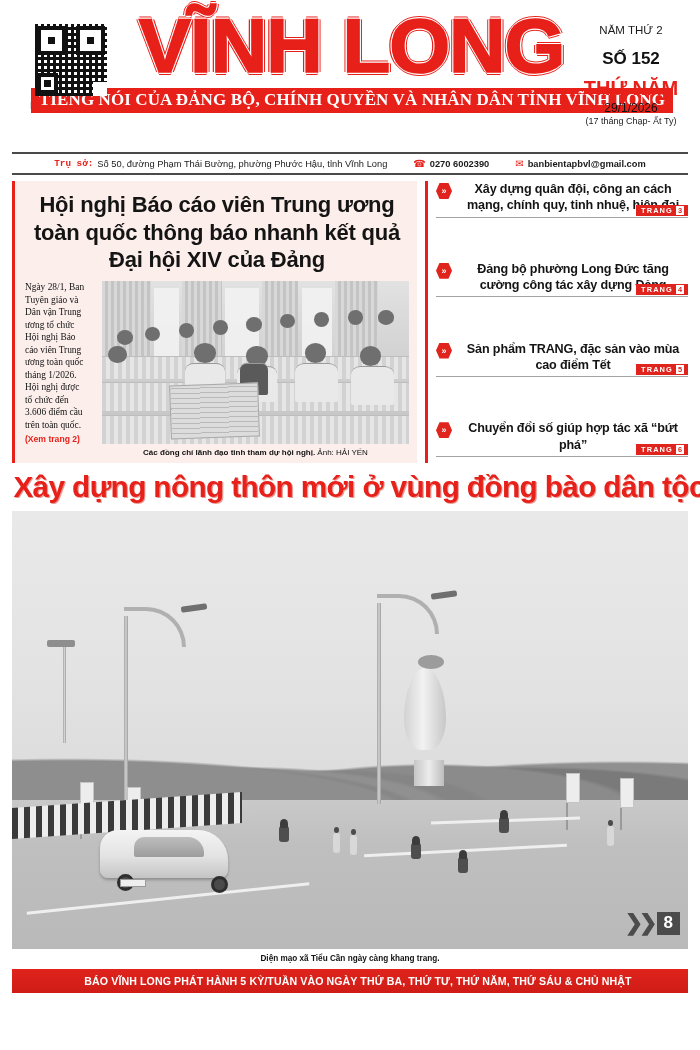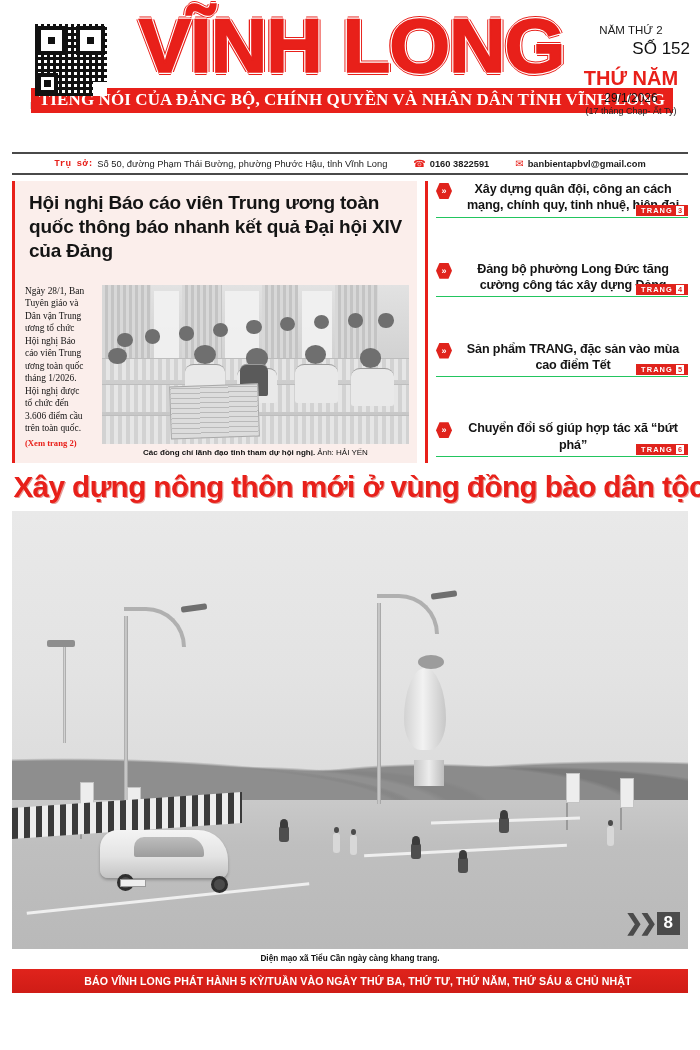--- a/index.html
+++ b/index.html
@@ -105,21 +105,21 @@
   }
 
   .issue-block {
     width: 118px;
     flex: 0 0 auto;
     text-align: center;
     padding-top: 20px;
     line-height: 1.18;
   }
   .issue-year { font-size: 11.5px; color: #1a1a1a; }
-  .issue-no { font-size: 17px; font-weight: normal; color: #111; margin-top: 1px; text-align: right; }
+  .issue-no { font-size: 17px; font-weight: bold; color: #111; margin-top: 11px; }
   .issue-day { font-size: 20px; font-weight: bold; color: #e8201a; margin-top: 8px; }
   .issue-date { font-size: 12px; color: #111; margin-top: 1px; }
   .issue-lunar { font-size: 9px; color: #222; margin-top: 1px; }
 
   
   .rule-top { height: 2px; background: #4a4a4a; margin: 2px 12px 0 12px; }
   .contact-strip {
     display: flex;
     align-items: center;
     justify-content: center;
@@ -146,45 +146,45 @@
     flex: 0 0 405px;
     background: #fbeeeb;
     border-left: 3px solid #e8201a;
     padding: 8px 8px 6px 10px;
     display: flex;
     flex-direction: column;
   }
   .lead-headline {
     font-family: "Liberation Sans", sans-serif;
     font-weight: bold;
-    font-size: 19px;
+    font-size: 22px;
     line-height: 1.26;
     color: #141414;
-    text-align: left;
+    text-align: center;
     letter-spacing: -0.2px;
     padding: 2px 4px 0 4px;
   }
   .lead-body {
     display: flex;
     gap: 15px;
-    margin-top: 22px;
+    margin-top: 7px;
     flex: 1 1 auto;
     min-height: 0;
   }
   .lead-text {
     flex: 0 0 62px;
     font-family: "Liberation Serif", serif;
     font-size: 9.4px;
     line-height: 1.33;
     color: #111;
   }
   .lead-see {
     color: #e8201a;
     font-weight: bold;
-    font-family: Liberation Serif, serif;
+    font-family: Liberation Sans, sans-serif;
     font-size: 8.6px;
     display: block;
     margin-top: 3px;
   }
   .lead-photo-wrap { flex: 1 1 auto; display: flex; flex-direction: column; }
   .lead-photo {
     flex: 1 1 auto;
     position: relative;
     overflow: hidden;
     background: linear-gradient(#cfcfcf, #b6b6b6);
@@ -247,21 +247,21 @@
     font-weight: bold;
     font-size: 12.6px;
     line-height: 1.3;
     color: #141414;
     text-align: center;
     letter-spacing: -0.15px;
   }
   .hl-under {
     margin-top: 3px;
     height: 1px;
-    background: #22c55e;
+    background: #a3a3a3;
     position: relative;
   }
   .trang-badge {
     position: absolute;
     right: 0; top: -12px;
     background: #e0231c;
     color: #fff;
     font-size: 7.4px;
     font-weight: bold;
     letter-spacing: 1.1px;
@@ -418,21 +418,21 @@
   </div>
 
   <div class="rule-top"></div>
   <div class="contact-strip">
     <div class="contact-item">
       <b>Trụ sở:</b>
       <span>Số 50, đường Phạm Thái Bường, phường Phước Hậu, tỉnh Vĩnh Long</span>
     </div>
     <div class="contact-item">
       <span class="ico-phone">☎</span>
-      <span class="contact-strong">0160 3822591</span>
+      <span class="contact-strong">0270 6002390</span>
     </div>
     <div class="contact-item">
       <span class="ico-mail">✉</span>
       <span class="contact-strong">banbientapbvl@gmail.com</span>
     </div>
   </div>
   <div class="rule-bot"></div>
 
   <div class="upper">
 

